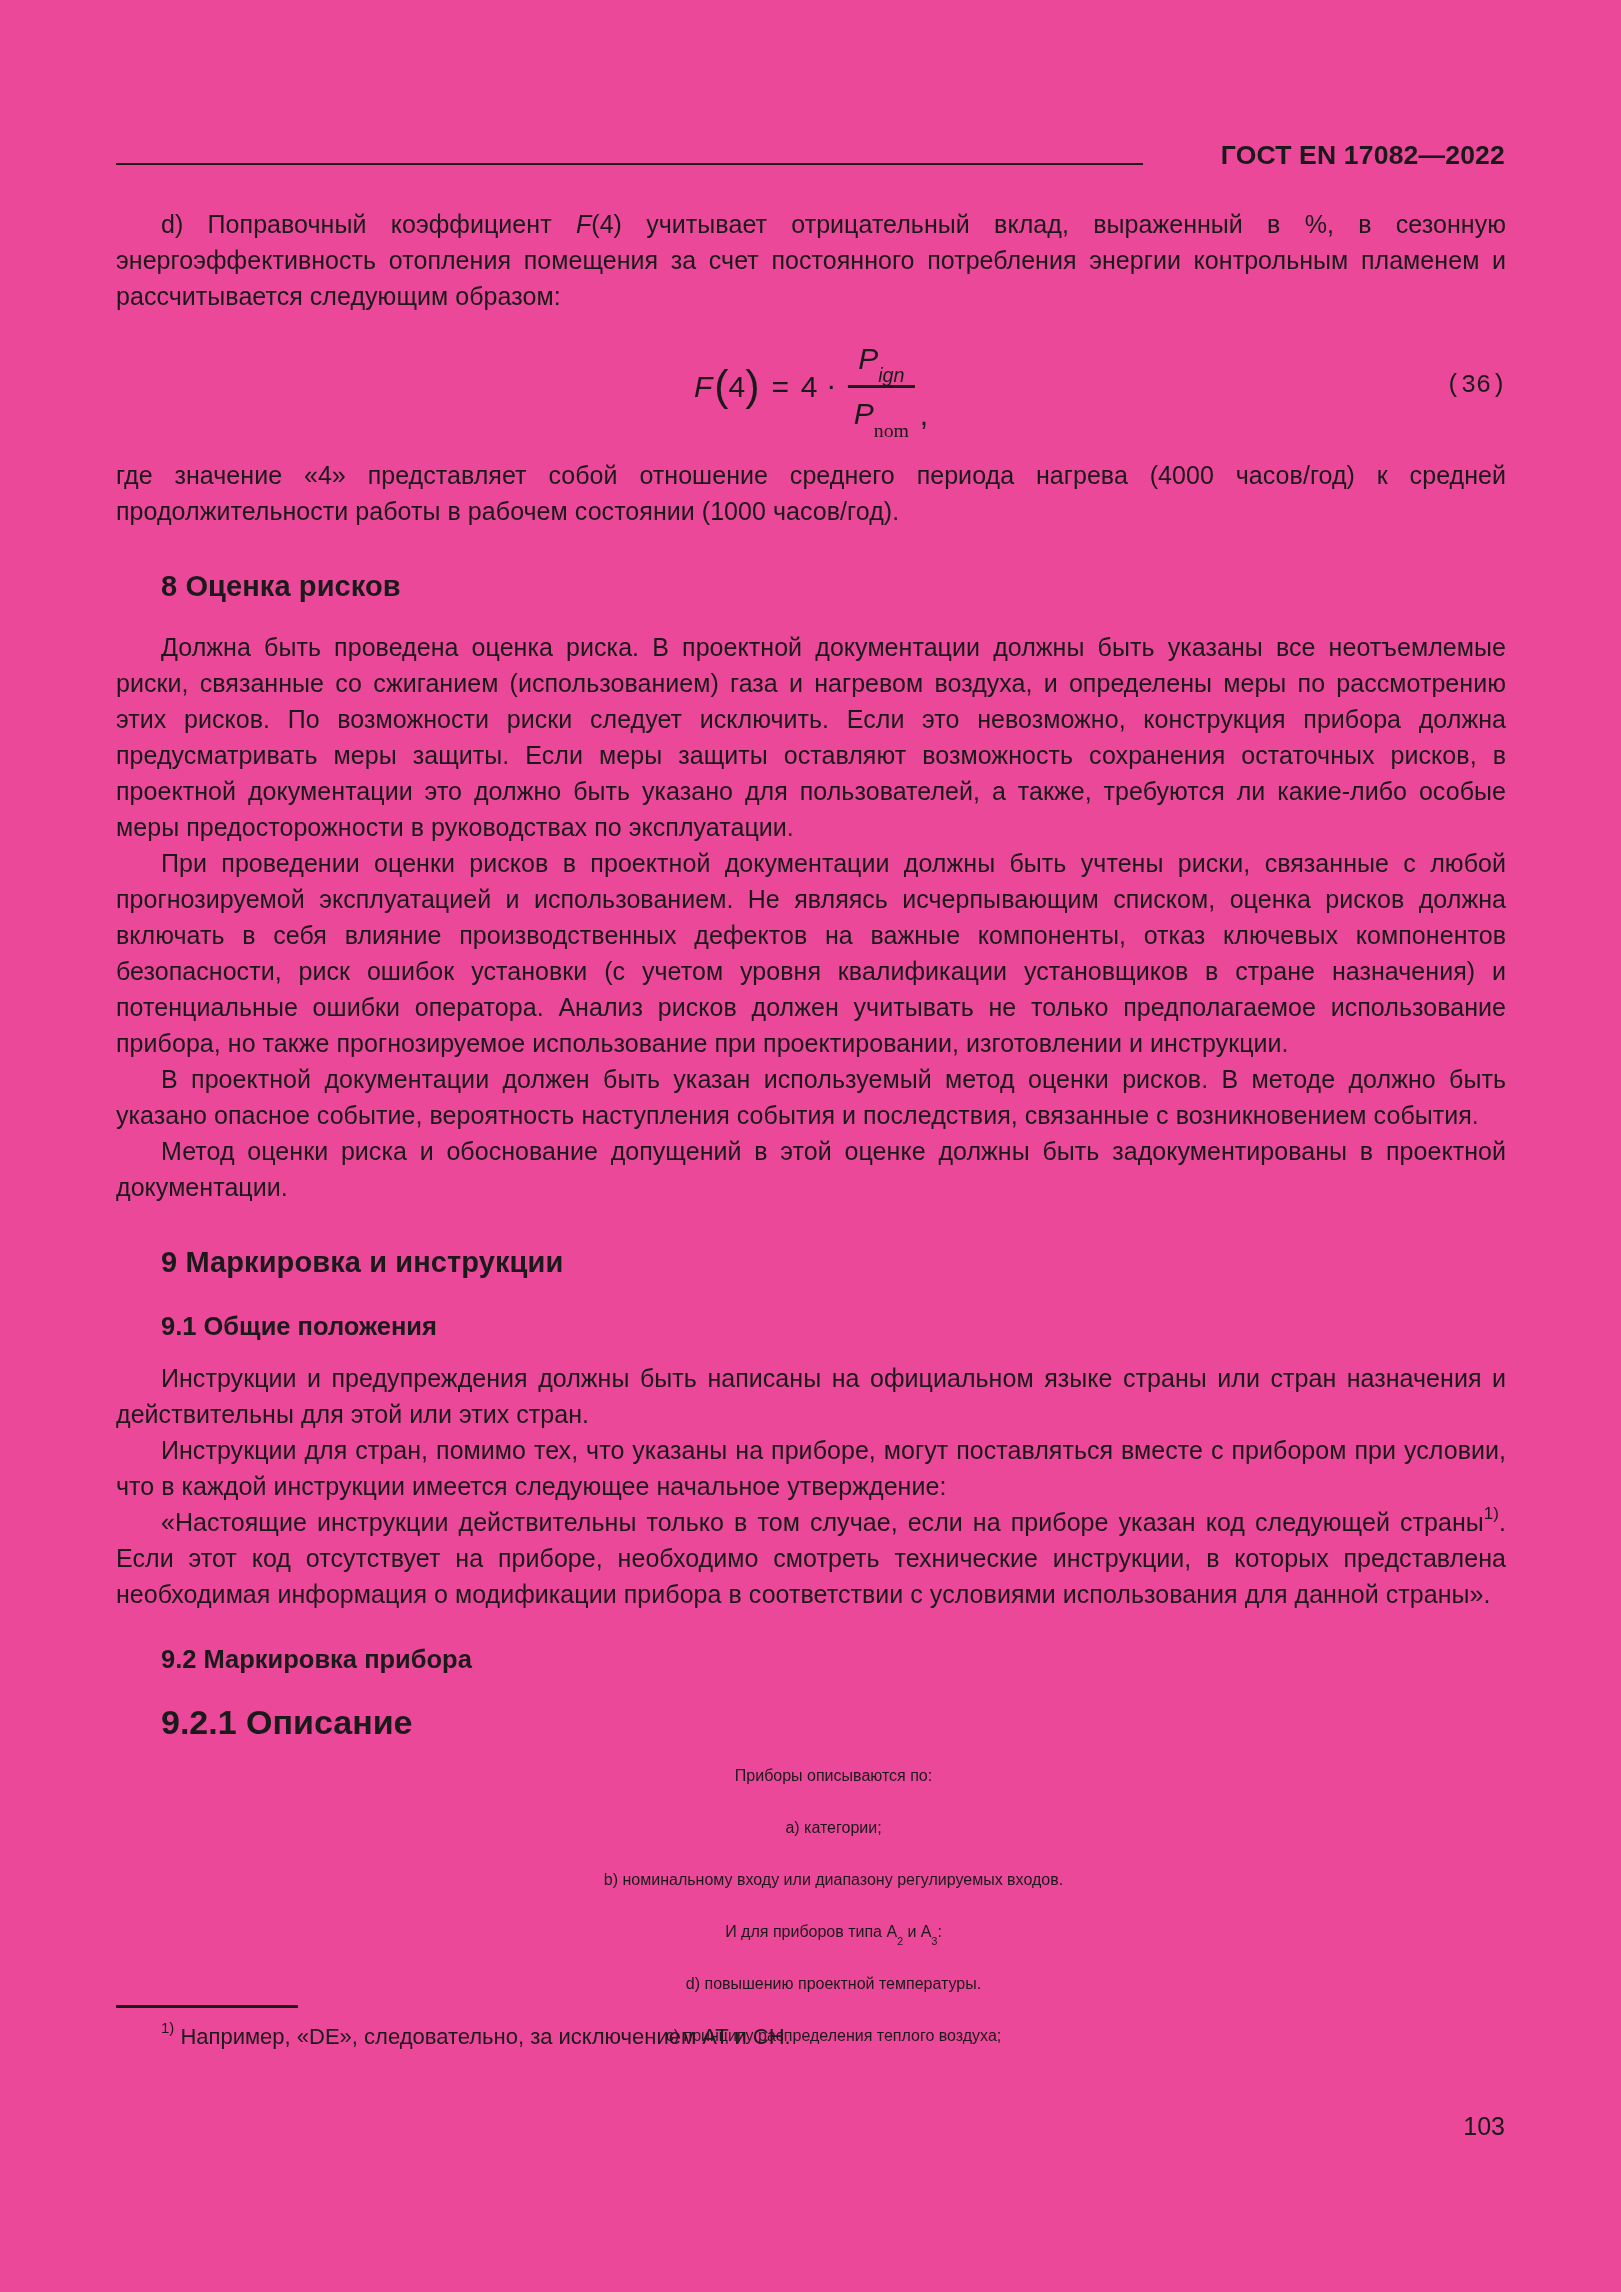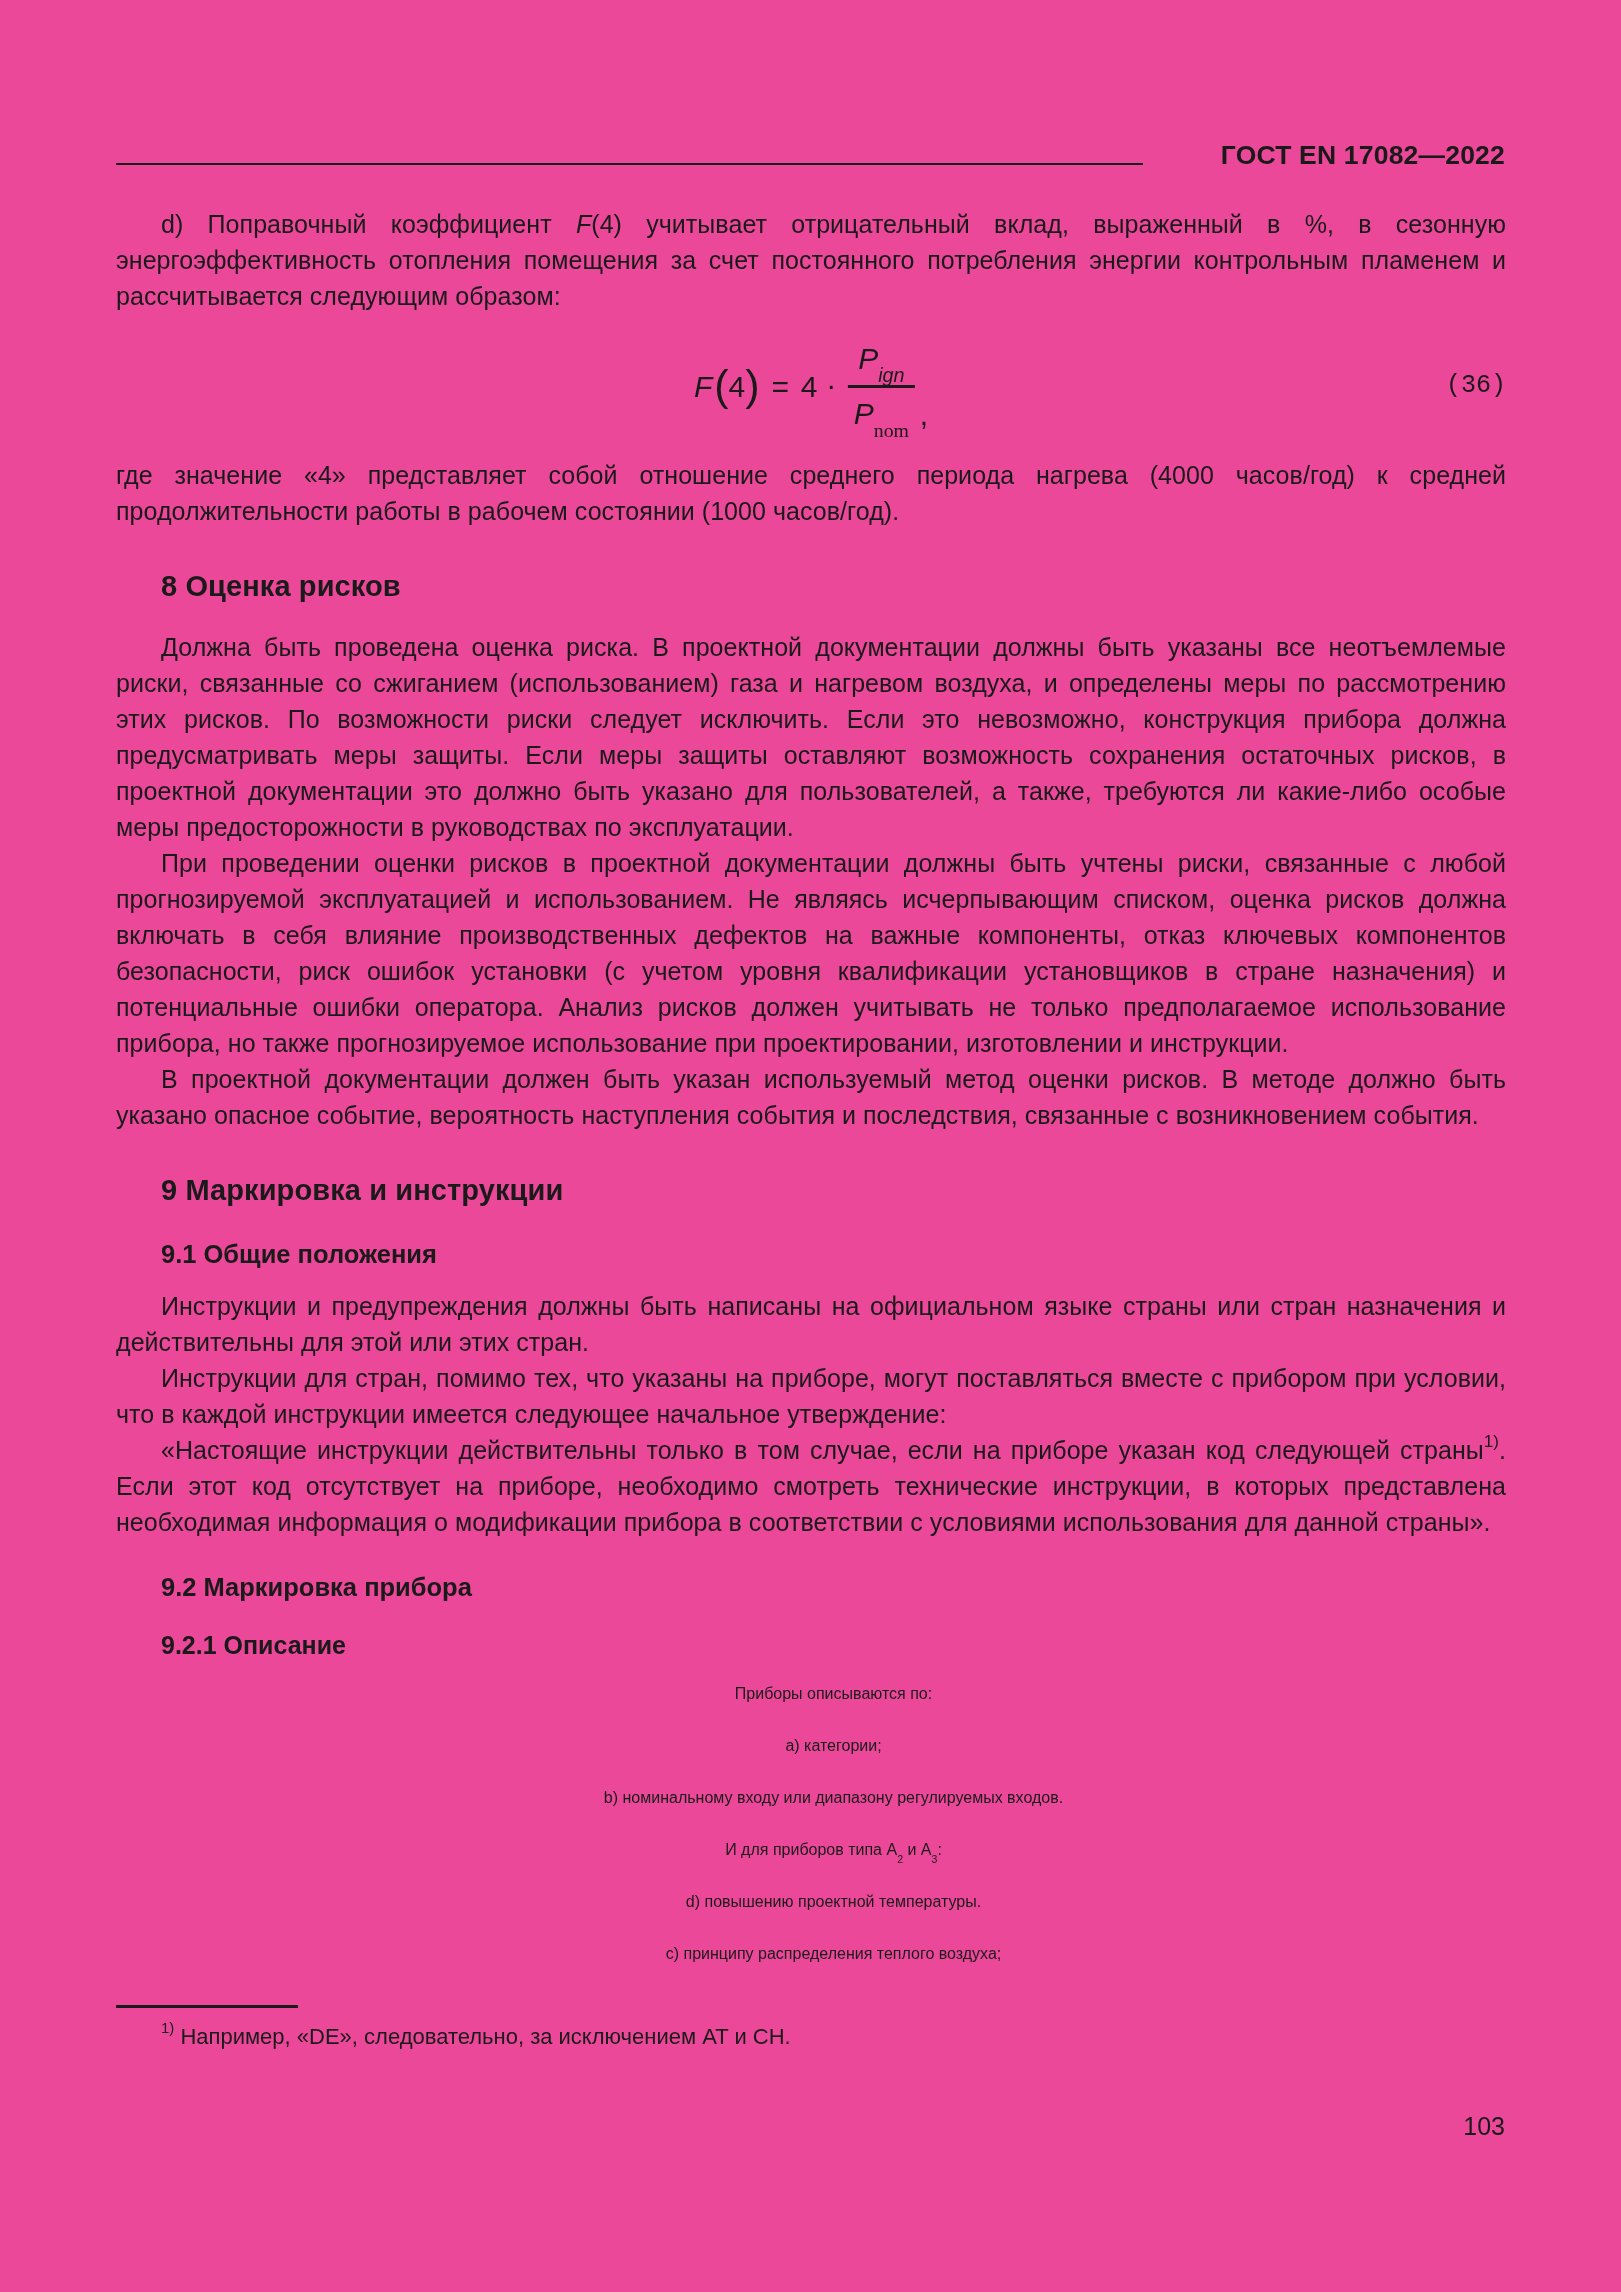--- a/index.html
+++ b/index.html
@@ -149,21 +149,21 @@
   }
   h3.h-sub {
     margin: 33px 0 19.6px 0;
     padding-left: 45px;
     font-size: 25.5px;
     font-weight: bold;
   }
   h4.h-subsub {
     margin: 29px 0 9.8px 0;
     padding-left: 45px;
-    font-size: 25px;
+    font-size: 34px;
     font-weight: bold;
   }
 
   
   p.listline {
     margin: 16px;
     font-size: 16px;
     line-height: 36px;
     text-indent: 45px;
     text-align: center;
@@ -238,20 +238,21 @@
       <div class="eq-number">(36)</div>
     </div>
 
     <p class="body noindent">где значение «4» представляет собой отношение среднего периода нагрева (4000 часов/год) к средней продолжительности работы в рабочем состоянии (1000 часов/год).</p>
 
     <h2 class="h-section">8 Оценка рисков</h2>
 
     <p class="body indent">Должна быть проведена оценка риска. В проектной документации должны быть указаны все неотъемлемые риски, связанные со сжиганием (использованием) газа и нагревом воздуха, и определены меры по рассмотрению этих рисков. По возможности риски следует исключить. Если это невозможно, конструкция прибора должна предусматривать меры защиты. Если меры защиты оставляют возможность сохранения остаточных рисков, в проектной документации это должно быть указано для пользователей, а также, требуются ли какие-либо особые меры предосторожности в руководствах по эксплуатации.</p>
     <p class="body indent">При проведении оценки рисков в проектной документации должны быть учтены риски, связанные с любой прогнозируемой эксплуатацией и использованием. Не являясь исчерпывающим списком, оценка рисков должна включать в себя влияние производственных дефектов на важные компоненты, отказ ключевых компонентов безопасности, риск ошибок установки (с учетом уровня квалификации установщиков в стране назначения) и потенциальные ошибки оператора. Анализ рисков должен учитывать не только предполагаемое использование прибора, но также прогнозируемое использование при проектировании, изготовлении и инструкции.</p>
     <p class="body indent">В проектной документации должен быть указан используемый метод оценки рисков. В методе должно быть указано опасное событие, вероятность наступления события и последствия, связанные с возникновением события.</p>
+    <p class="body indent">Метод оценки риска и обоснование допущений в этой оценке должны быть задокументированы в проектной документации.</p>
 
     <h2 class="h-section">9 Маркировка и инструкции</h2>
 
     <h3 class="h-sub">9.1 Общие положения</h3>
 
     <p class="body indent">Инструкции и предупреждения должны быть написаны на официальном языке страны или стран назначения и действительны для этой или этих стран.</p>
     <p class="body indent">Инструкции для стран, помимо тех, что указаны на приборе, могут поставляться вместе с прибором при условии, что в каждой инструкции имеется следующее начальное утверждение:</p>
     <p class="body indent"><span>«Настоящие инструкции действительны только в том случае, если на приборе указан код следующей страны</span><span class="sup">1)</span><span>. Если этот код отсутствует на приборе, необходимо смотреть технические инструкции, в которых представлена необходимая информация о модификации прибора в соответствии с условиями использования для данной страны».</span></p>
 
     <h3 class="h-sub">9.2 Маркировка прибора</h3>

